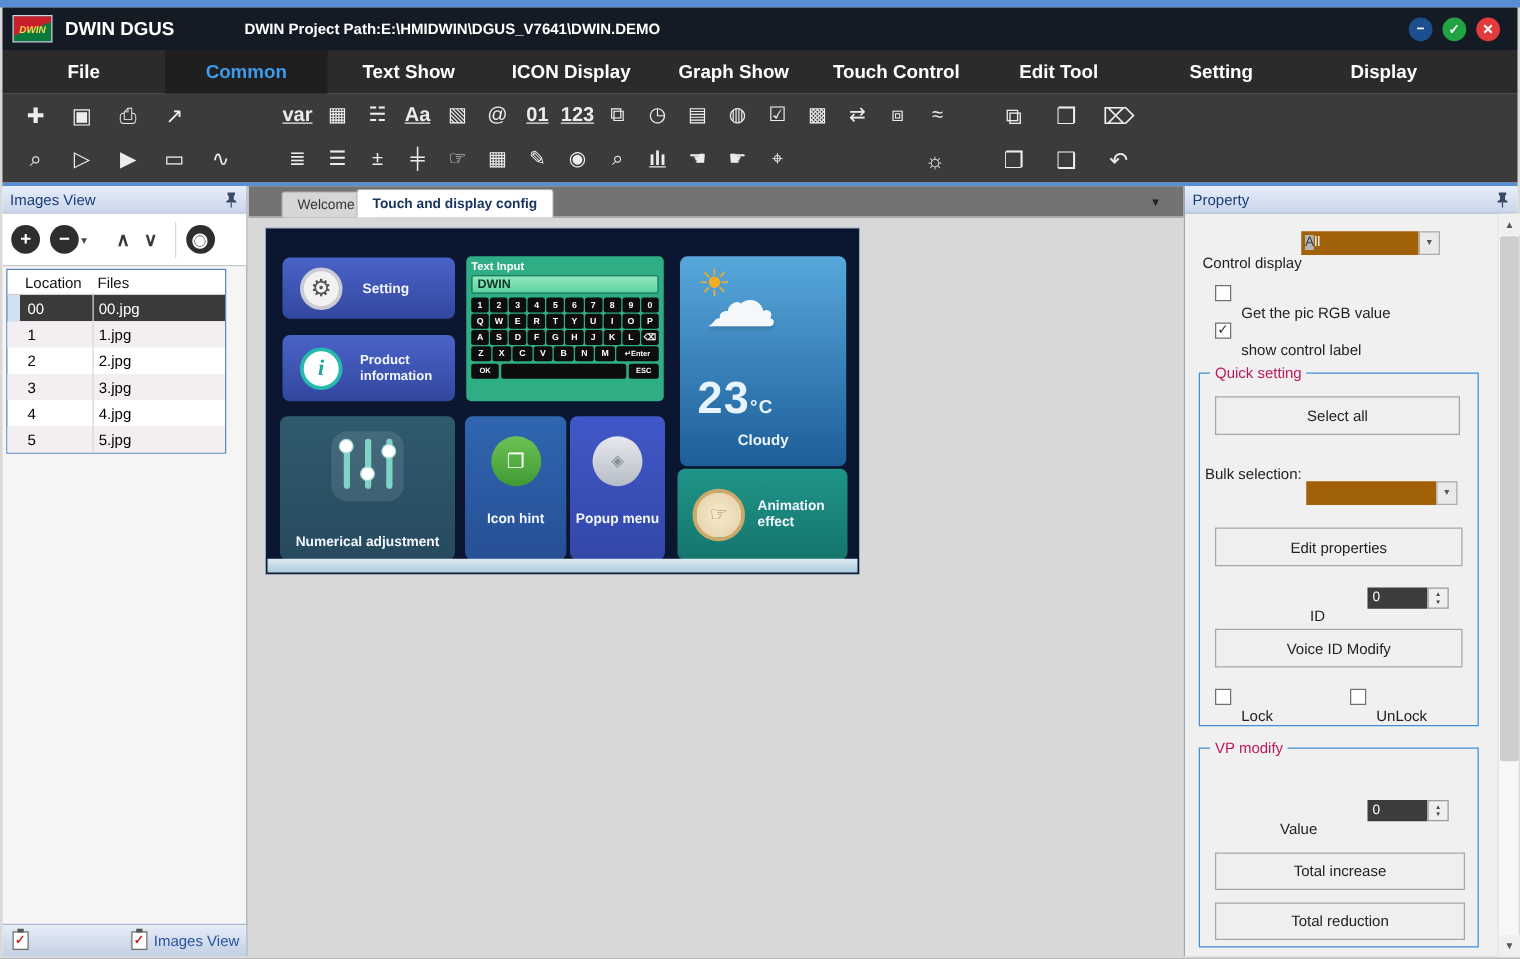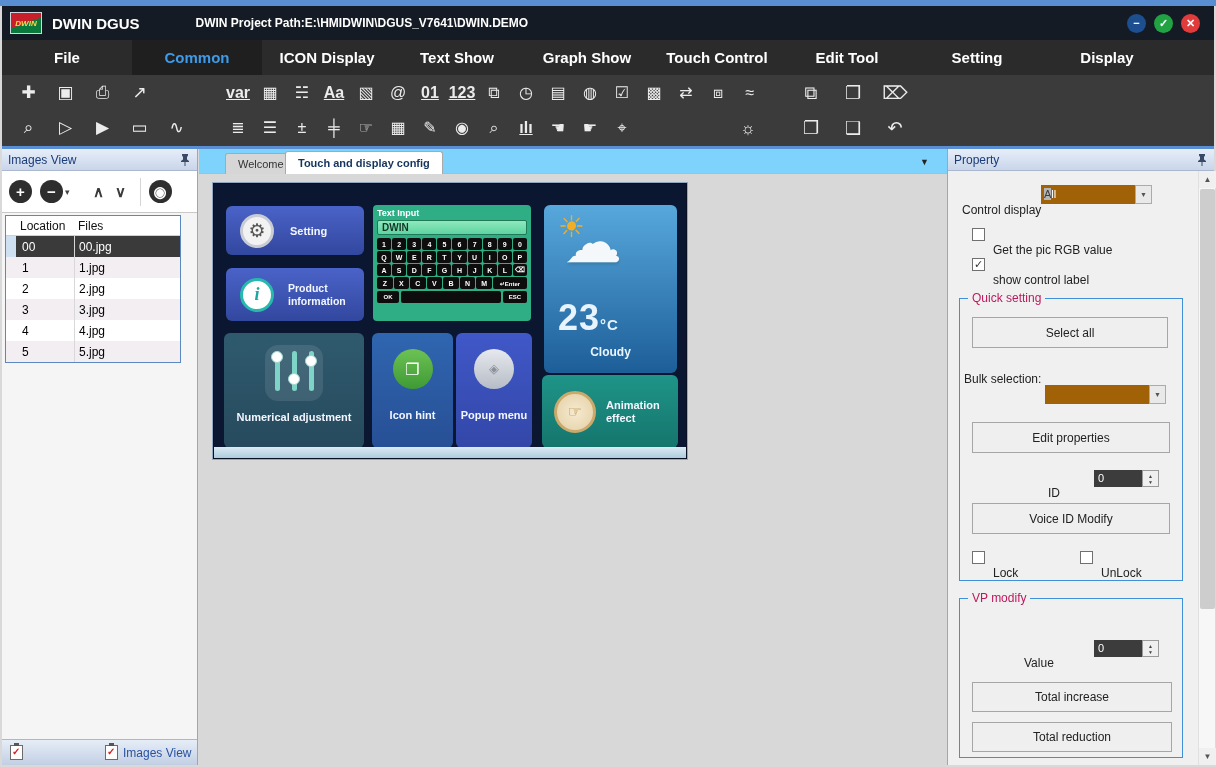--- a/index.html
+++ b/index.html
@@ -63,21 +63,21 @@
   .ft-row.selected .gut { background:#cfe0f2; }
 
   .lp-bottom { position:absolute; left:0; bottom:0; width:195px; height:26px; background:linear-gradient(#e6edf7,#c2cfe3); border-top:1px solid #aab8cd; display:flex; align-items:center; }
   .lp-tab { display:flex; align-items:center; gap:5px; font-size:12px; color:#2a52a0; cursor:pointer; }
   .clip-icon { width:13px; height:15px; background:#fdfdfd; border:1px solid #6b6b6b; position:relative; }
   .clip-icon::before { content:""; position:absolute; left:3px; top:-3px; width:5px; height:3px; background:#555; }
   .clip-icon::after { content:"✓"; position:absolute; left:1px; top:0px; color:#c22; font-size:10px; font-weight:bold; }
 
   
   .canvas { left:199px; top:149px; width:748px; height:616px; background:#d8d8d8; }
-  .tabstrip { position:absolute; left:0; top:0; width:748px; height:25px; background:#7dd3fc; border-bottom:1px solid #b9b9b9; }
+  .tabstrip { position:absolute; left:0; top:0; width:748px; height:25px; background:#737373; border-bottom:1px solid #b9b9b9; }
   .doc-tab { position:absolute; top:4px; height:21px; display:flex; align-items:center; padding:0 12px; font-size:11px; background:#d6d6d6; border:1px solid #a9a9a9; border-bottom:none; color:#333; border-radius:3px 3px 0 0; cursor:pointer; }
   .doc-tab.active { top:2px; height:23px; background:#fff; color:#16335e; font-weight:bold; z-index:2; }
   .strip-caret { position:absolute; right:18px; top:8px; font-size:9px; color:#222; cursor:pointer; }
 
   
   .preview { position:absolute; left:14px; top:34px; width:474px; height:276px; background:#0b1730; border:1px solid #091022; box-shadow:0 0 0 1px #93a7c0; cursor:pointer; }
   .tile { position:absolute; border-radius:6px; color:#fff; }
   .tile-blue { background:linear-gradient(#4a63c8,#32479e); }
   .t-label { font-weight:bold; font-size:11px; color:#f2f6ff; }
   .tile-setting { left:12px; top:22px; width:138px; height:49px; display:flex; align-items:center; gap:16px; padding-left:14px; }
@@ -102,21 +102,21 @@
   .w-sun { position:absolute; left:14px; top:4px; font-size:30px; color:#f3ae24; }
   .w-cloud { position:absolute; left:20px; top:8px; font-size:58px; color:#f4f8fb; line-height:1; text-shadow:0 2px 3px rgba(0,0,0,.15); }
   .w-temp { position:absolute; left:14px; top:92px; color:#e8f4fd; font-size:36px; font-weight:bold; letter-spacing:1px; }
   .w-unit { font-size:15px; font-weight:bold; }
   .w-desc { position:absolute; left:0; top:140px; width:100%; text-align:center; color:#eaf4fc; font-weight:bold; font-size:12px; }
 
   .tile-numerical { left:10px; top:149px; width:140px; height:115px; background:linear-gradient(#2f5a6e,#274a5d); display:flex; flex-direction:column; align-items:center; }
   .num-icon { margin-top:12px; width:58px; height:56px; background:rgba(255,255,255,.10); border-radius:13px; display:flex; justify-content:center; gap:12px; padding-top:6px; }
   .slider-track { width:5px; height:40px; background:#7fd4c8; border-radius:3px; position:relative; }
   .slider-track .knob { position:absolute; left:-4px; width:12px; height:12px; border-radius:50%; background:#fff; border:1px solid #9fd8d0; }
-  .tile-numerical .t-label { margin-top:10px; }
+  .tile-numerical .t-label { margin-top:27px; }
 
   .tile-iconhint { left:158px; top:149px; width:81px; height:115px; background:linear-gradient(#2f66b0,#274f95); display:flex; flex-direction:column; align-items:center; }
   .hint-circle { margin-top:16px; width:40px; height:40px; border-radius:50%; background:linear-gradient(#6cc254,#3f9a34); display:flex; align-items:center; justify-content:center; color:#fff; font-size:16px; }
   .tile-iconhint .t-label { margin-top:20px; }
 
   .tile-popup { left:242px; top:149px; width:76px; height:115px; background:linear-gradient(#4058c8,#3347a8); display:flex; flex-direction:column; align-items:center; }
   .popup-circle { margin-top:16px; width:40px; height:40px; border-radius:50%; background:linear-gradient(#e6e9ee,#b6bcc6); display:flex; align-items:center; justify-content:center; color:#8a9099; font-size:13px; }
   .layers-glyph { text-shadow:0 4px 0 #c8cdd5; line-height:.6; }
   .tile-popup .t-label { margin-top:20px; }
 
@@ -157,22 +157,22 @@
     <div class="win-btns">
       <div class="win-btn win-min">−</div>
       <div class="win-btn win-max">✓</div>
       <div class="win-btn win-close">✕</div>
     </div>
   </div>
 
   <div class="abs menubar" id="menubar">
       <div class="menu-item">File</div>
       <div class="menu-item active">Common</div>
+      <div class="menu-item">Text Show</div>
       <div class="menu-item">ICON Display</div>
-      <div class="menu-item">Text Show</div>
       <div class="menu-item">Graph Show</div>
       <div class="menu-item">Touch Control</div>
       <div class="menu-item">Edit Tool</div>
       <div class="menu-item">Setting</div>
       <div class="menu-item">Display</div>
     </div>
 
   <div class="abs toolbar">
     <div class="tb-group" id="tb-g1">
         <div class="tb-row">

